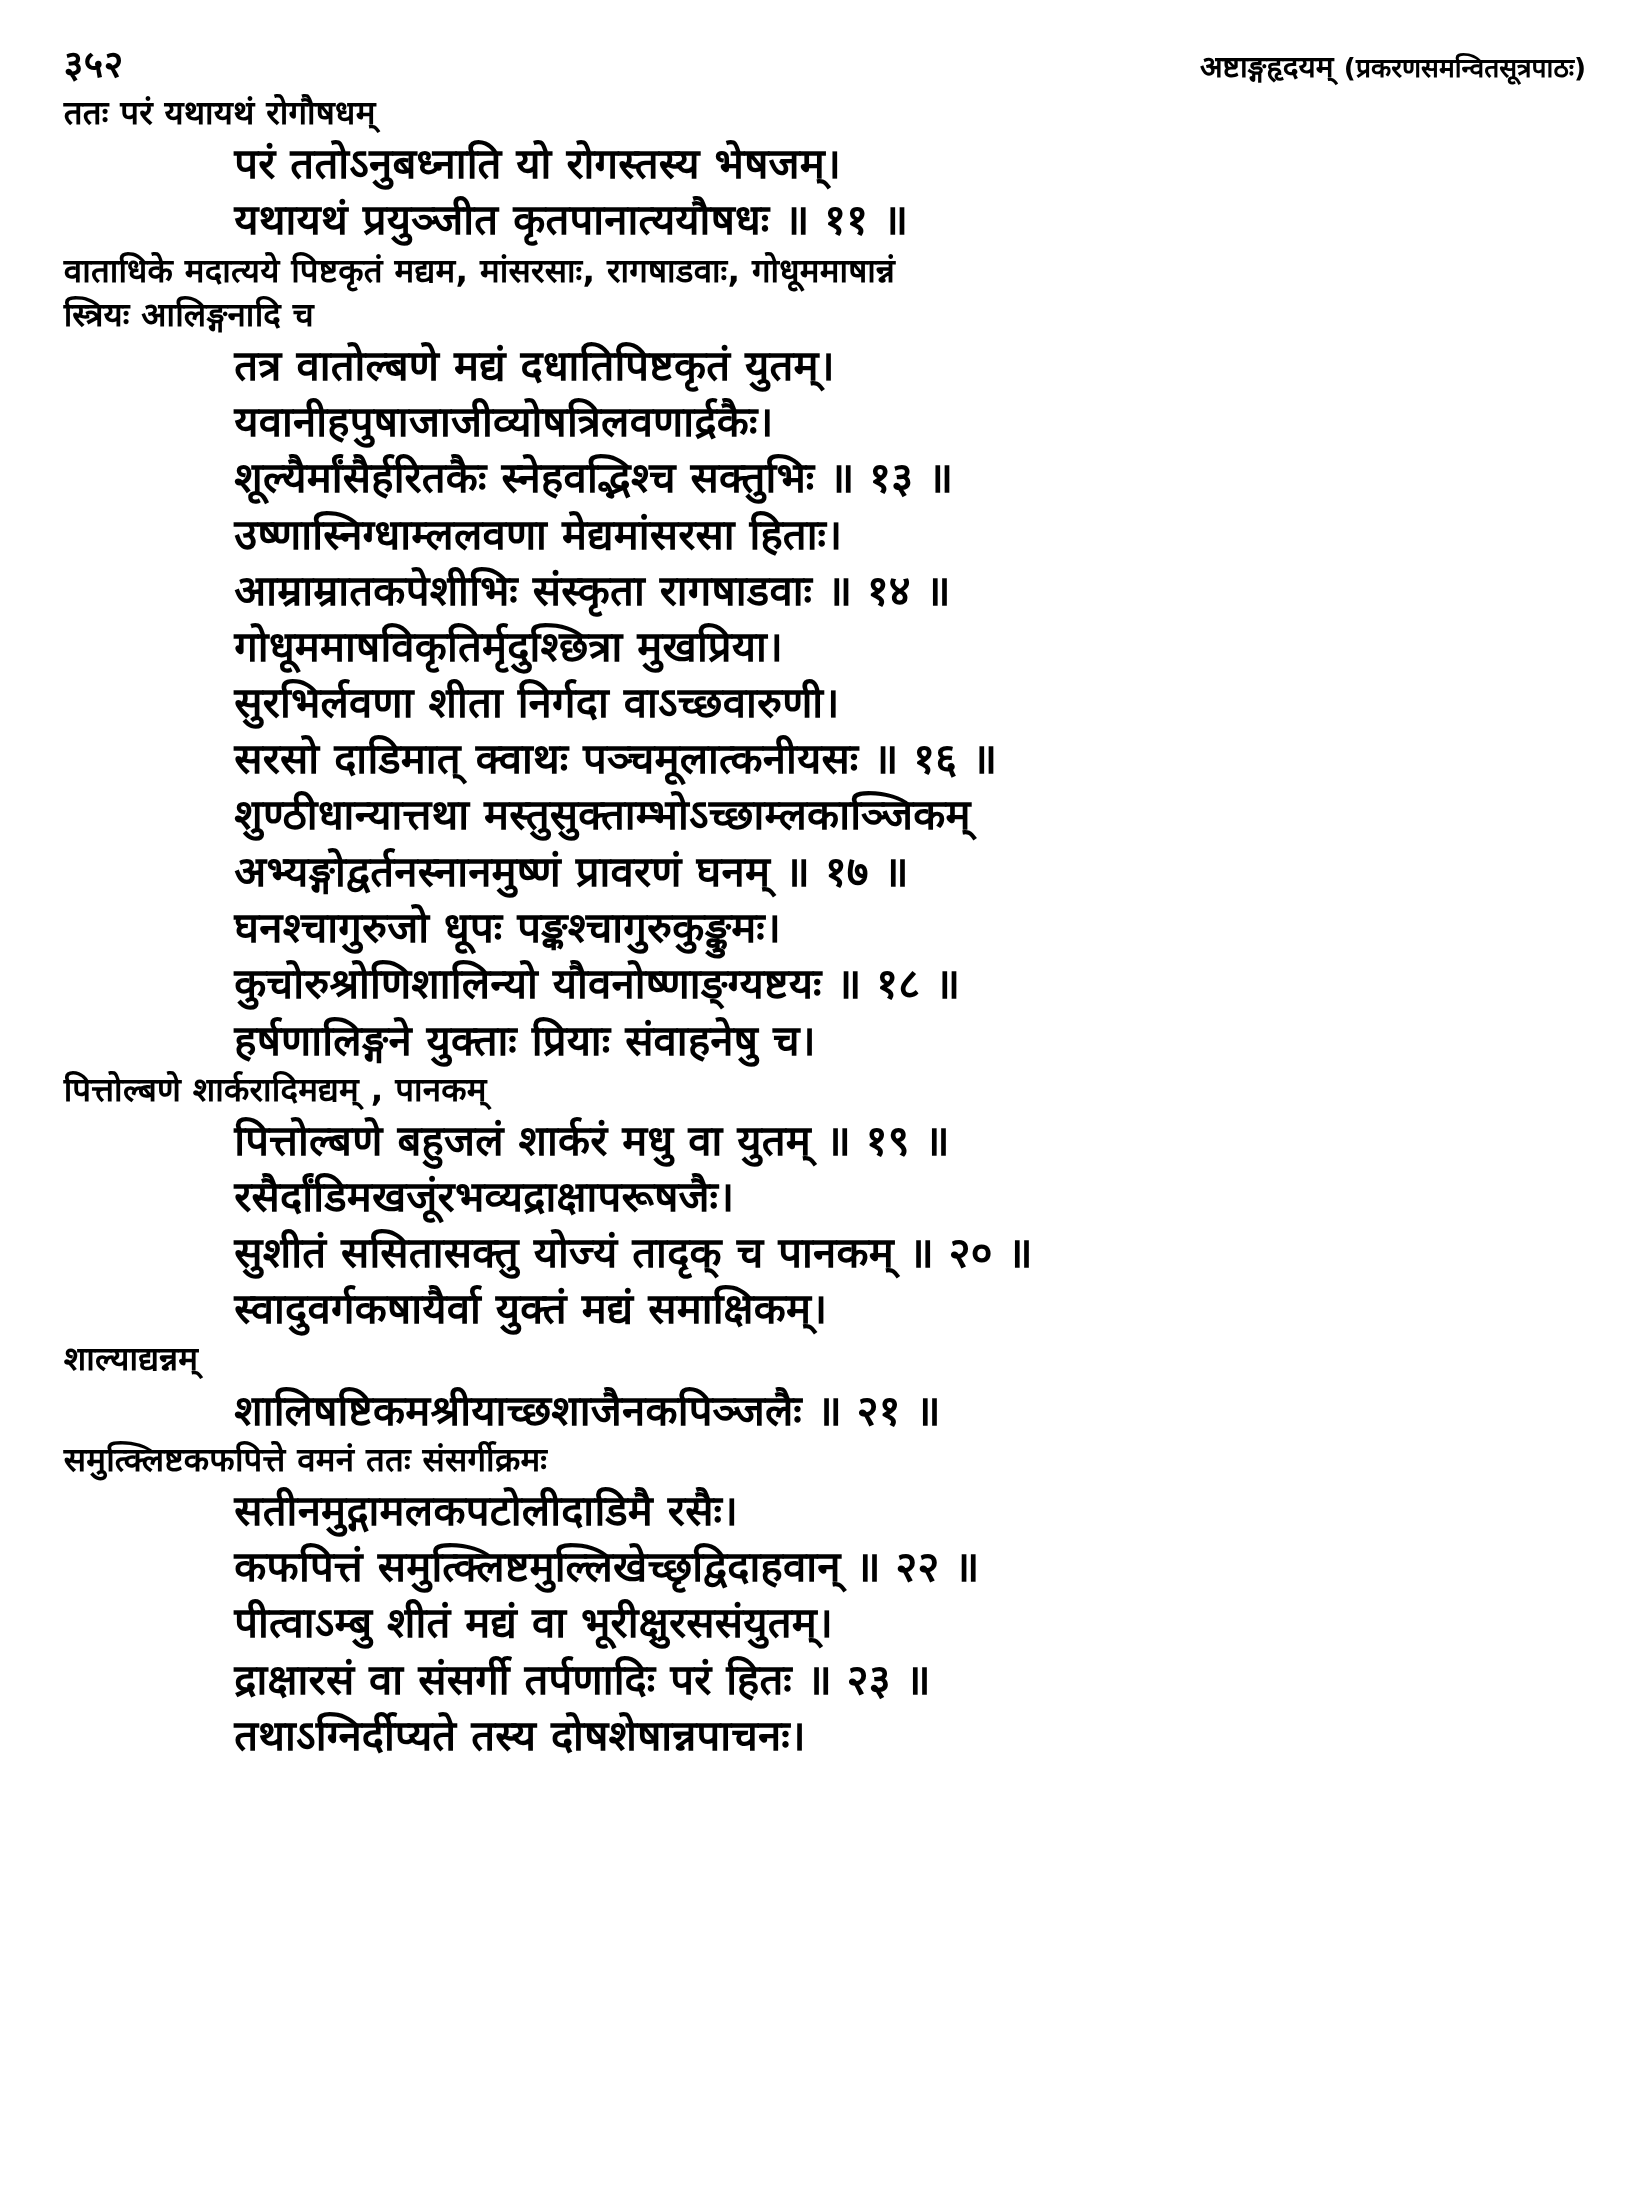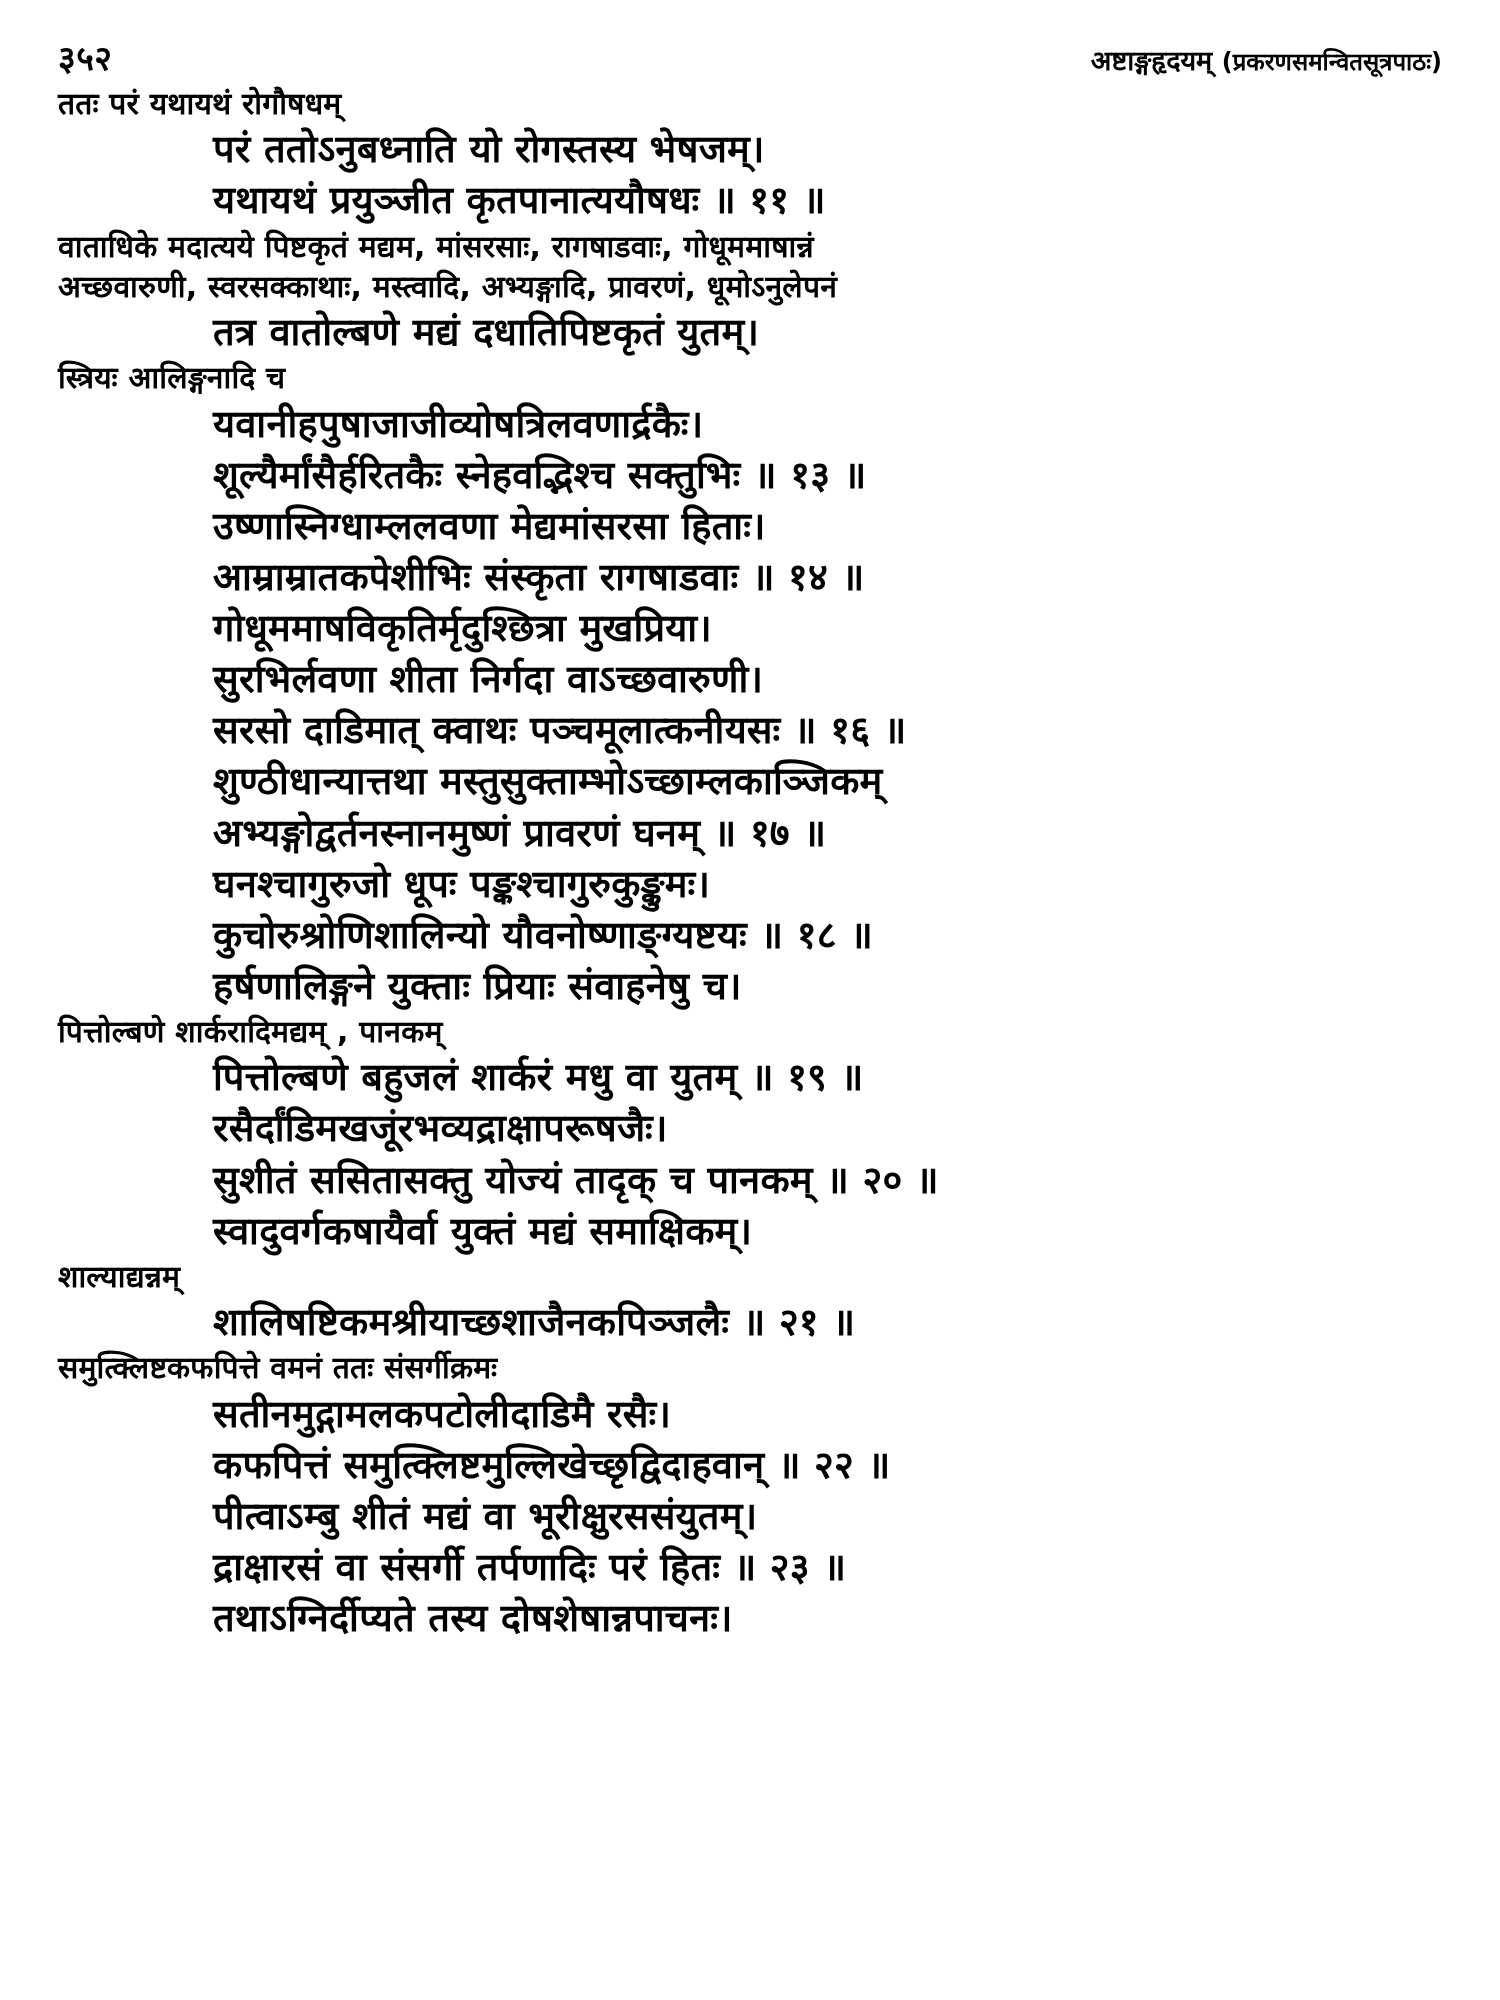--- a/index.html
+++ b/index.html
@@ -72,23 +72,22 @@
       <span>अष्टाङ्गहृदयम्</span>
       <span class="paren">(प्रकरणसमन्वितसूत्रपाठः)</span>
     </div>
   </div>
 
   <div class="body-col">
       <div class="line prose">ततः परं यथायथं रोगौषधम्</div>
       <div class="line verse">परं ततोऽनुबध्नाति यो रोगस्तस्य भेषजम्।</div>
       <div class="line verse">यथायथं प्रयुञ्जीत कृतपानात्ययौषधः ॥ ११ ॥</div>
       <div class="line prose">वाताधिके मदात्यये पिष्टकृतं मद्यम, मांसरसाः, रागषाडवाः, गोधूममाषान्नं</div>
-      <div class="line prose">अच्छवारुणी, स्वरसक्काथाः, मस्त्वादि, अभ्यङ्गादि, प्रावरणं, धूमोऽनुलेपनं</div>
+      <div class="line prose">स्त्रियः आलिङ्गनादि  च</div>
       <div class="line verse">तत्र वातोल्बणे मद्यं दधातिपिष्टकृतं युतम्।</div>
-      <div class="line prose">स्त्रियः आलिङ्गनादि  च</div>
       <div class="line verse">यवानीहपुषाजाजीव्योषत्रिलवणार्द्रकैः।</div>
       <div class="line verse">शूल्यैर्मांसैर्हरितकैः स्नेहवद्भिश्च सक्तुभिः ॥ १३ ॥</div>
       <div class="line verse">उष्णास्निग्धाम्ललवणा मेद्यमांसरसा हिताः।</div>
       <div class="line verse">आम्राम्रातकपेशीभिः संस्कृता रागषाडवाः ॥ १४ ॥</div>
       <div class="line verse">गोधूममाषविकृतिर्मृदुश्छित्रा मुखप्रिया।</div>
       <div class="line verse">सुरभिर्लवणा शीता निर्गदा वाऽच्छवारुणी।</div>
       <div class="line verse">सरसो दाडिमात् क्वाथः पञ्चमूलात्कनीयसः ॥ १६ ॥</div>
       <div class="line verse">शुण्ठीधान्यात्तथा मस्तुसुक्ताम्भोऽच्छाम्लकाञ्जिकम्</div>
       <div class="line verse">अभ्यङ्गोद्वर्तनस्नानमुष्णं प्रावरणं घनम् ॥ १७ ॥</div>
       <div class="line verse">घनश्चागुरुजो धूपः पङ्कश्चागुरुकुङ्कुमः।</div>

